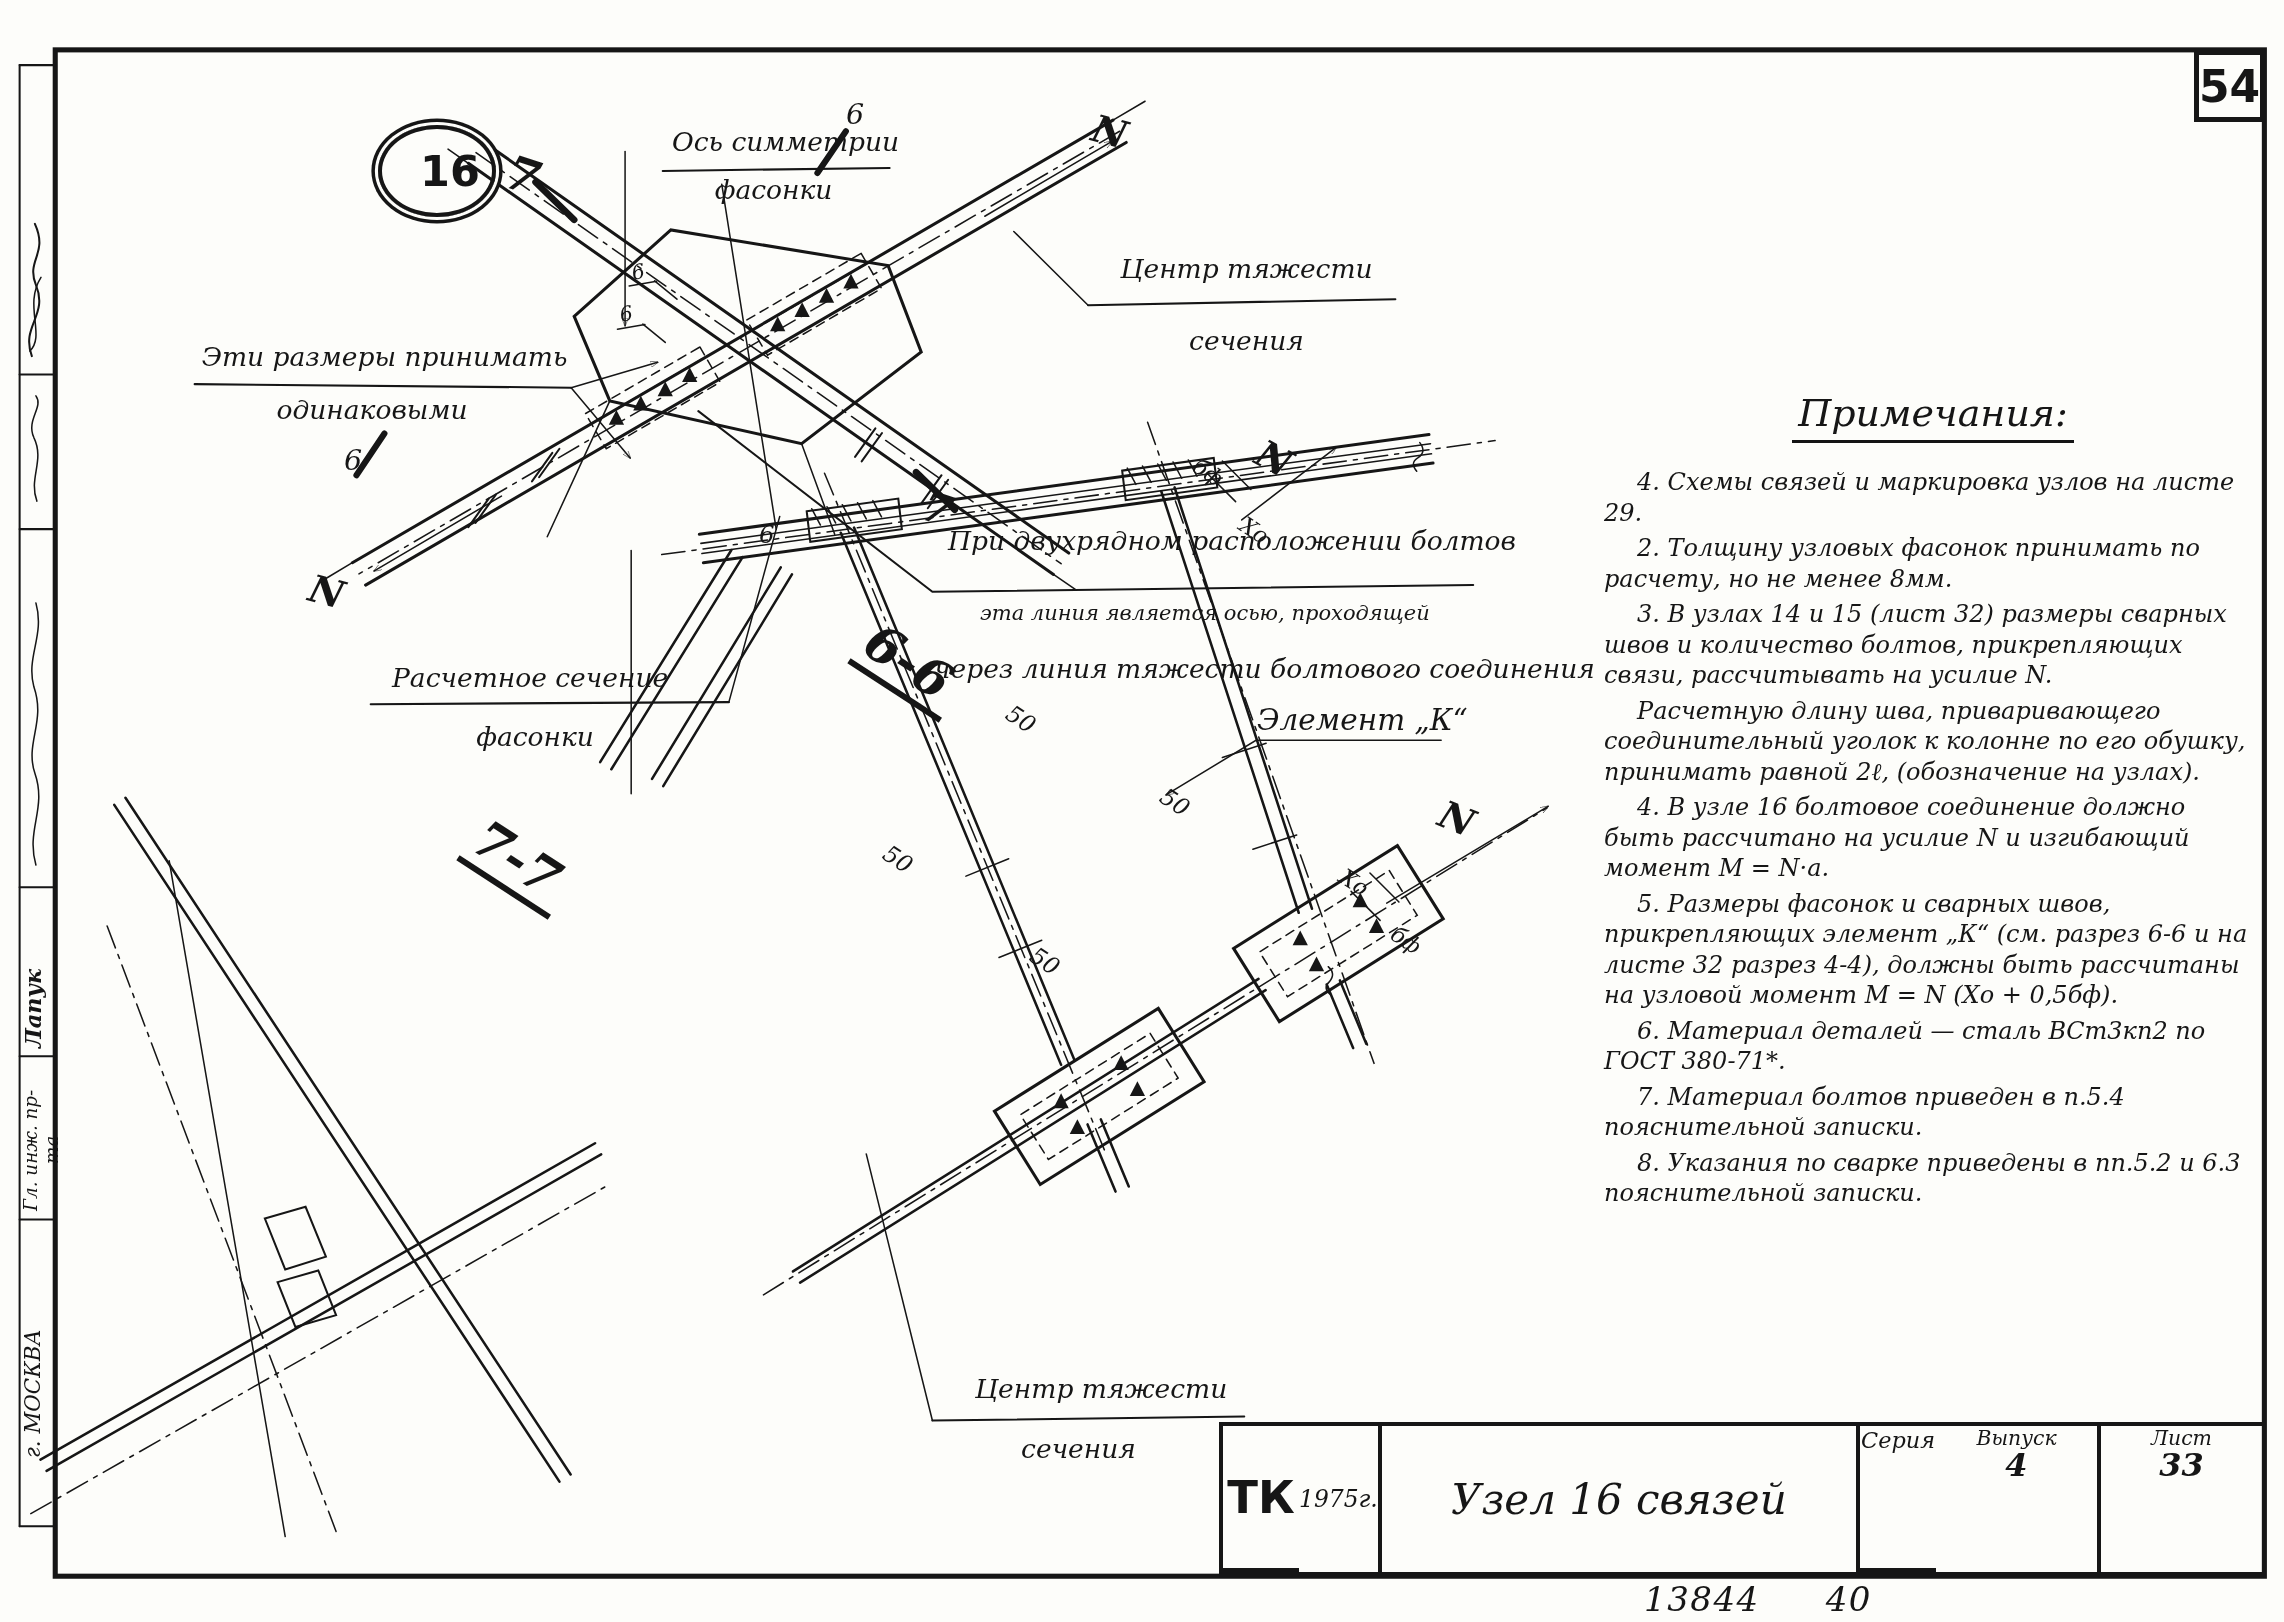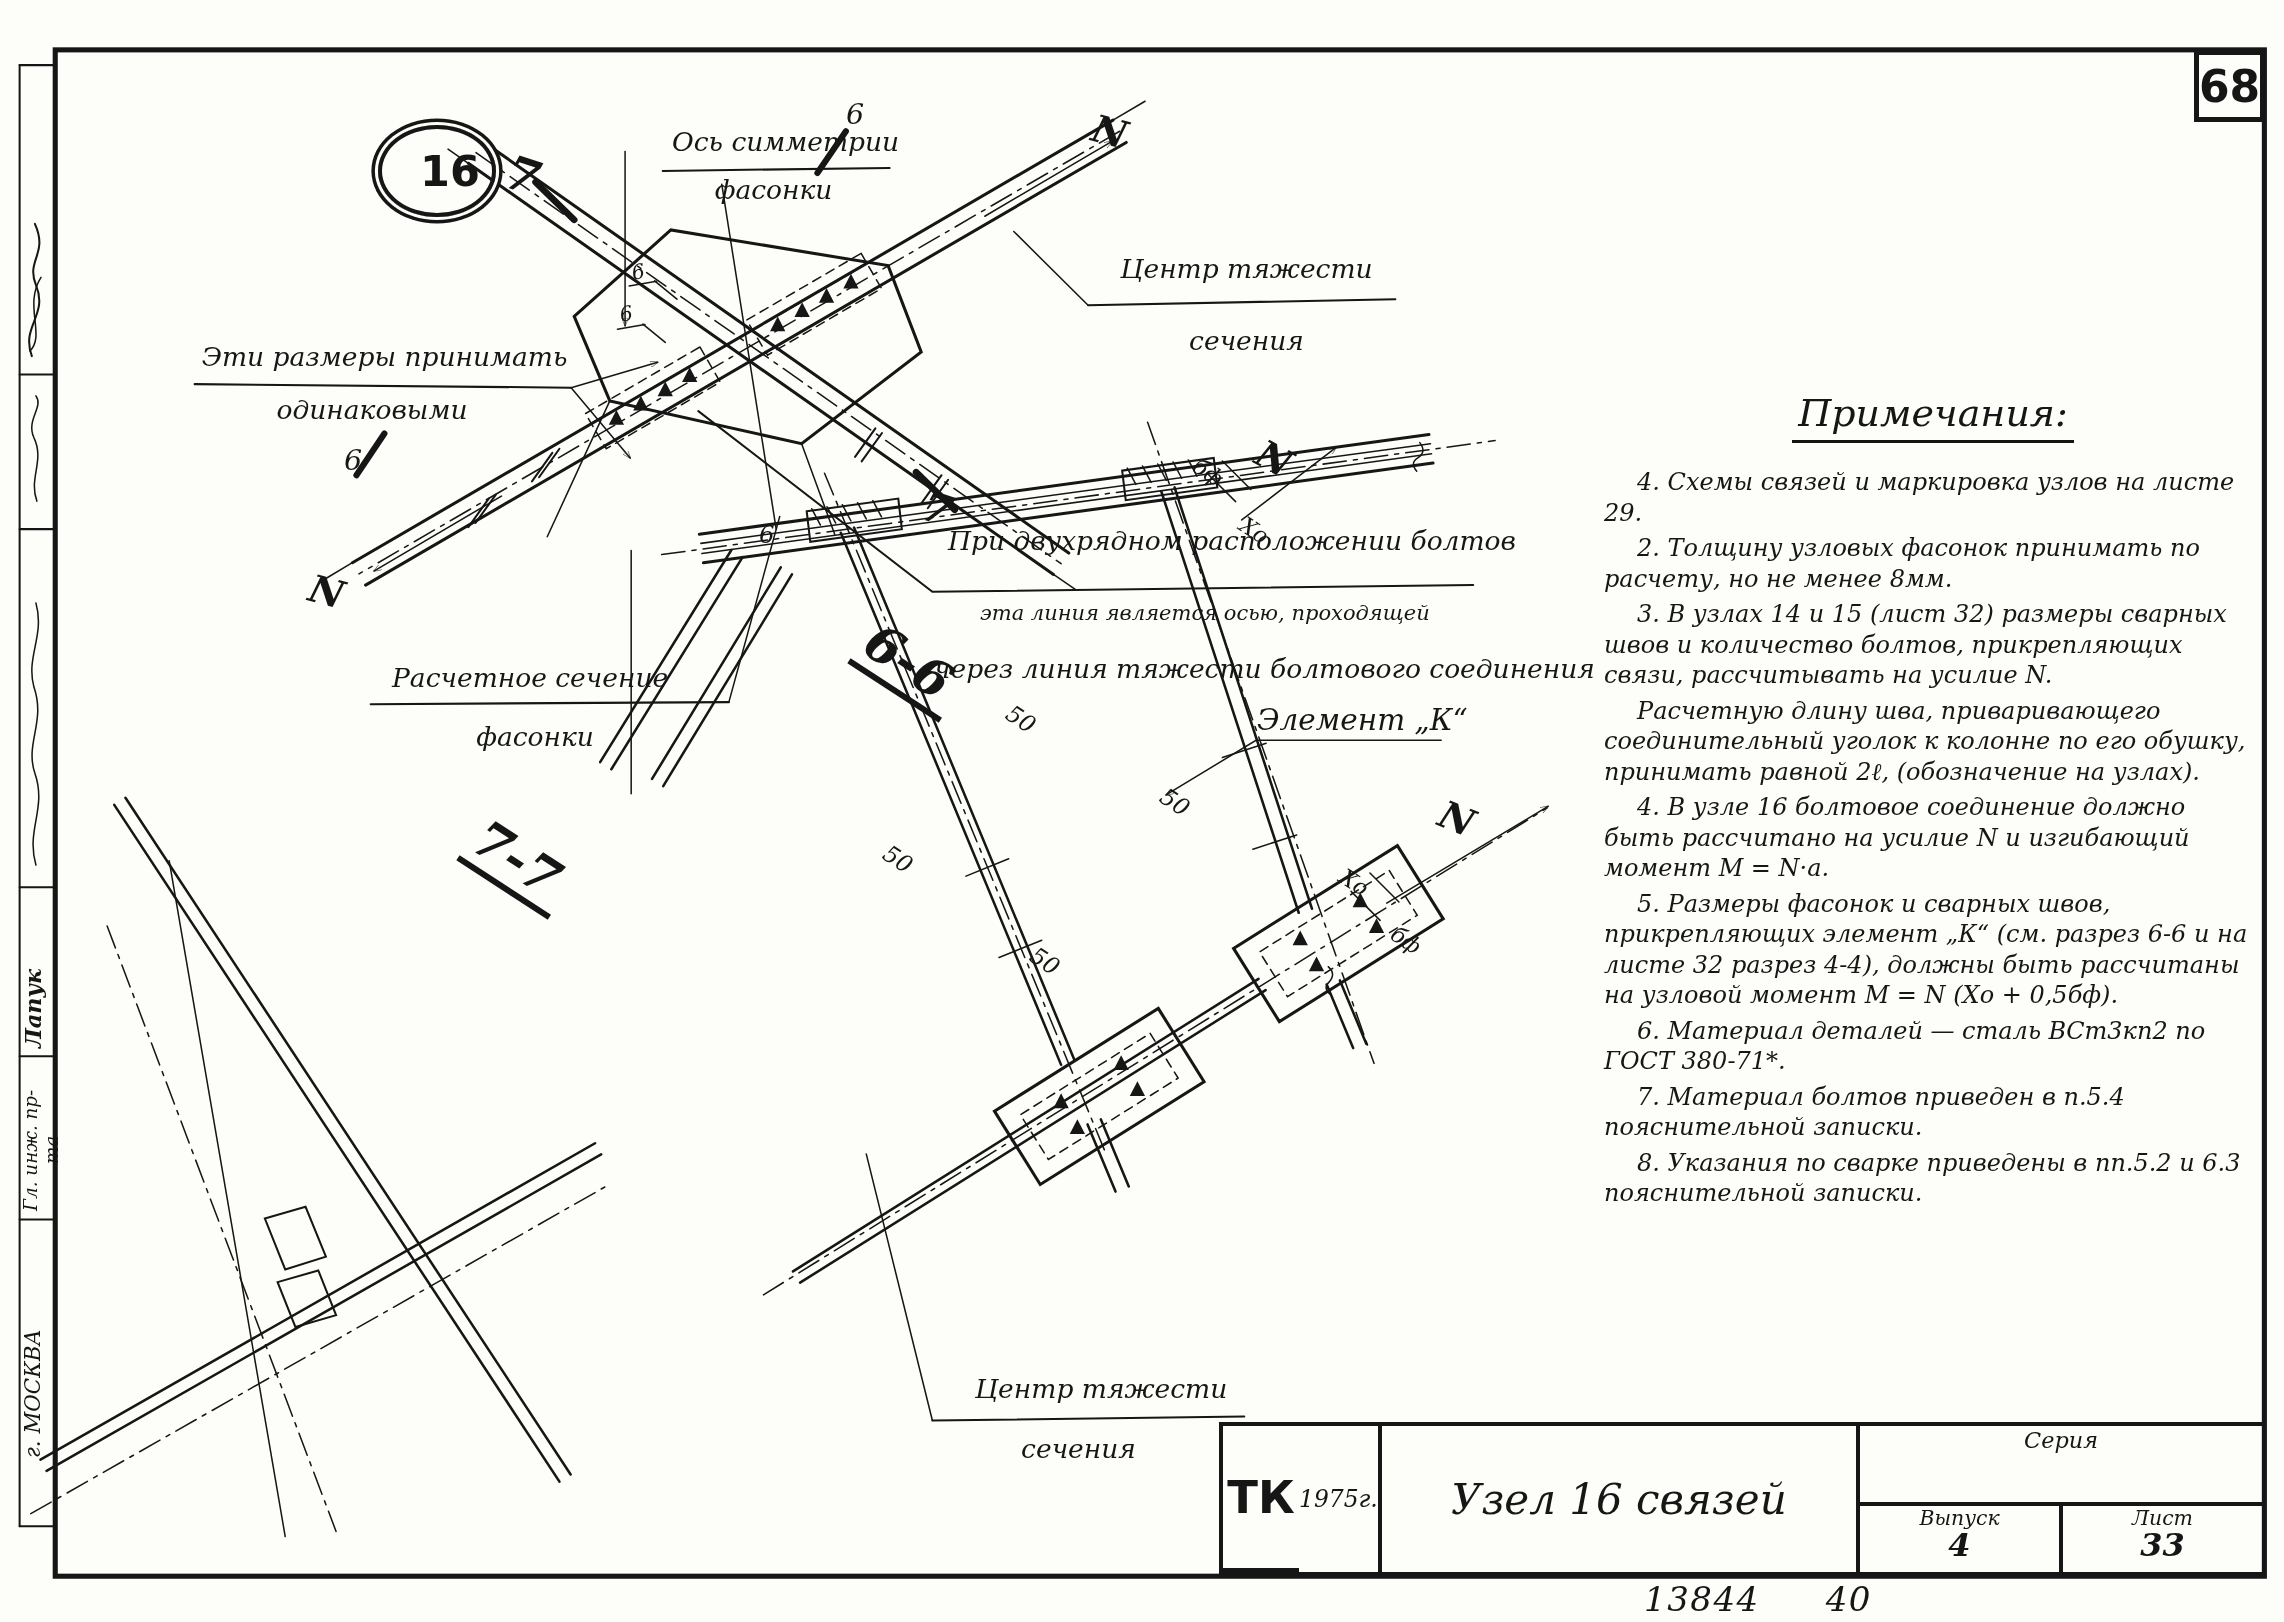--- a/index.html
+++ b/index.html
@@ -22,21 +22,21 @@
   #notes-title{display:block;width:max-content;margin:0 auto 24px;font-size:38px;border-bottom:3.6px solid #141414;padding:0 6.1px 5.1px;}
   .note{font-size:24px;line-height:1.27;margin:0 0 5.1px;text-indent:33px;}
 
   #tblock{position:absolute;left:1219px;top:1422px;width:1047px;height:154px;border:4.6px solid #161616;box-sizing:border-box;
     display:flex;font-style:italic;}
   #tblock .tb-left{flex:0 0 76px;border-right:4.1px solid #161616;display:flex;flex-direction:row;}
   #tblock .tb-tk{flex:0 0 76px;border-bottom:4.1px solid #161616;display:flex;align-items:center;justify-content:center;
     font-family:"DejaVu Sans",sans-serif;font-style:normal;font-weight:bold;font-size:45px;}
   #tblock .tb-year{flex:1;display:flex;align-items:center;justify-content:center;font-size:23.4px;}
   #tblock .tb-title{flex:1;display:flex;align-items:center;justify-content:center;font-size:42px;}
-  #tblock .tb-right{flex:0 0 402px;border-left:4.1px solid #161616;display:flex;flex-direction:column;}
+  #tblock .tb-right{flex:0 0 402px;border-left:4.1px solid #161616;display:flex;flex-direction:row;}
   #tblock .tb-series{flex:0 0 76px;border-bottom:4.1px solid #161616;text-align:center;}
   #tblock .tb-series .sl{font-size:22.4px;line-height:1.15;display:block;margin-top:2px;}
   #tblock .tb-series .sv{font-size:39px;font-weight:bold;line-height:1;display:block;}
   #tblock .tb-row{flex:1;display:flex;}
   #tblock .tb-cell{flex:1;text-align:center;}
   #tblock .tb-cell.first{border-right:4.1px solid #161616;}
   #tblock .tb-cell .cl{font-size:20.4px;line-height:1.1;display:block;margin-top:1px;}
   #tblock .tb-cell .cv{font-size:32px;font-weight:bold;line-height:1;display:block;}
 
   #footer{position:absolute;left:1644px;top:1579px;font-style:italic;font-size:34px;letter-spacing:1.5px;}
@@ -231,21 +231,21 @@
     <line class="s5" x1="91" y1="2891" x2="1181" y2="2269"></line>
     <line class="s5" x1="79" y1="2869" x2="1169" y2="2247"></line>
     <line class="s3" x1="332" y1="1692" x2="560" y2="3020"></line>
     <line class="s3 dd" x1="210" y1="1820" x2="660" y2="3010"></line>
     <line class="s3 dd" x1="60" y1="2975" x2="1190" y2="2332"></line>
     <polygon class="s4" points="520,2395 600,2372 640,2470 560,2495"></polygon>
     <polygon class="s4" points="545,2520 625,2497 660,2585 580,2608"></polygon>
   </g>
 </svg>
 
-<div id="pagebox">68</div>
+<div id="pagebox">54</div>
 
 <div id="badge">16</div>
 
 <div class="lbl ctr" style="left:672px;top:128px;width:224px;font-size:26.5px;">Ось симметрии</div>
 <div class="lbl ctr" style="left:682px;top:176px;width:183px;font-size:26.5px;">фасонки</div>
 
 <div class="lbl ctr" style="left:1094px;top:255px;width:305px;font-size:26.5px;">Центр тяжести</div>
 <div class="lbl ctr" style="left:1165px;top:327px;width:163px;font-size:26.5px;">сечения</div>
 
 <div class="lbl ctr" style="left:196px;top:343px;width:377px;font-size:26.5px;">Эти размеры принимать</div>

